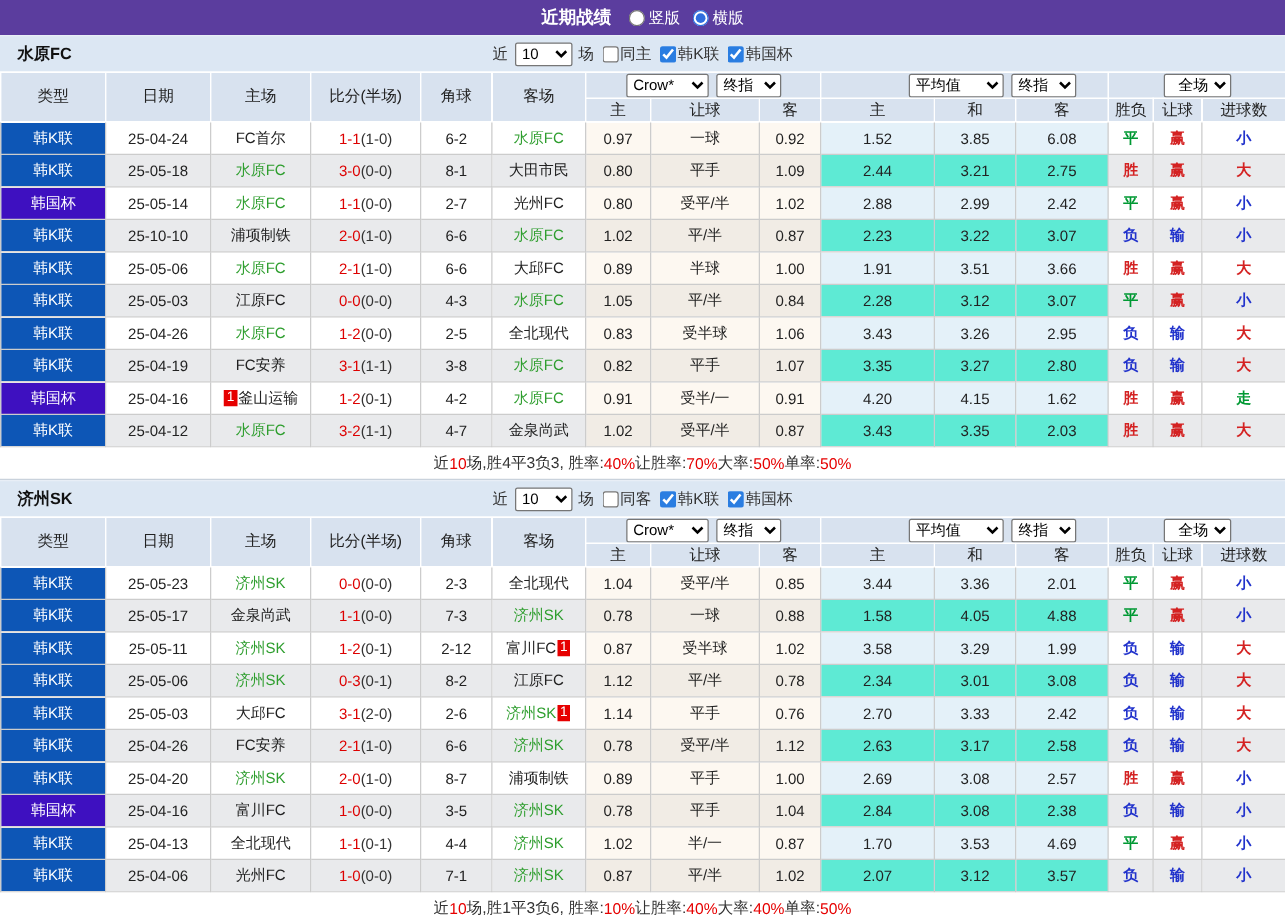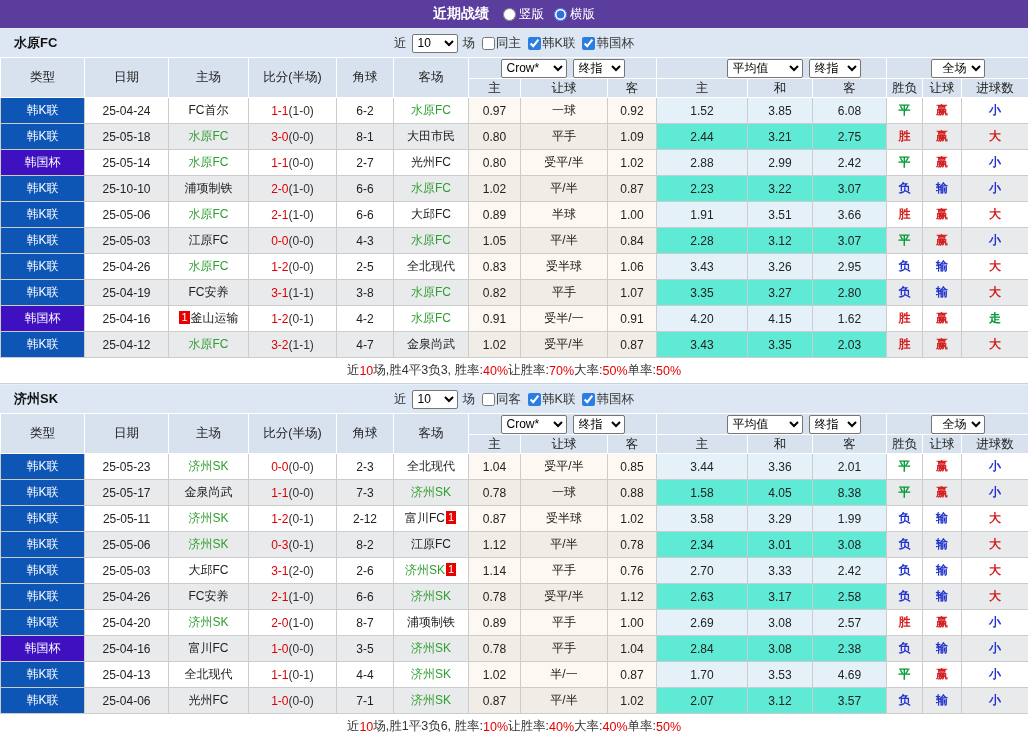--- a/index.html
+++ b/index.html
@@ -415,21 +415,21 @@
     <td class="c-date">25-05-17</td>
     <td class="c-home"><span>金泉尚武</span></td>
     <td class="c-score"><span class="score-main">1-1</span><span class="half">(0-0)</span></td>
     <td class="c-corner">7-3</td>
     <td class="c-away"><span class="focal">济州SK</span></td>
     <td class="c-w1 g-let">0.78</td>
     <td class="c-let g-let">一球</td>
     <td class="c-w2 g-let">0.88</td>
     <td class="c-m1 g-avg">1.58</td>
     <td class="c-m2 g-avg">4.05</td>
-    <td class="c-m3 g-avg">8.38</td>
+    <td class="c-m3 g-avg">4.88</td>
     <td class="c-r1 res r-green">平</td>
     <td class="c-r2 res r-red">赢</td>
     <td class="c-r3 res r-blue">小</td>
   </tr>
 
   <tr>
     <td class="c-type">韩K联</td>
     <td class="c-date">25-05-11</td>
     <td class="c-home"><span class="focal">济州SK</span></td>
     <td class="c-score"><span class="score-main">1-2</span><span class="half">(0-1)</span></td>

